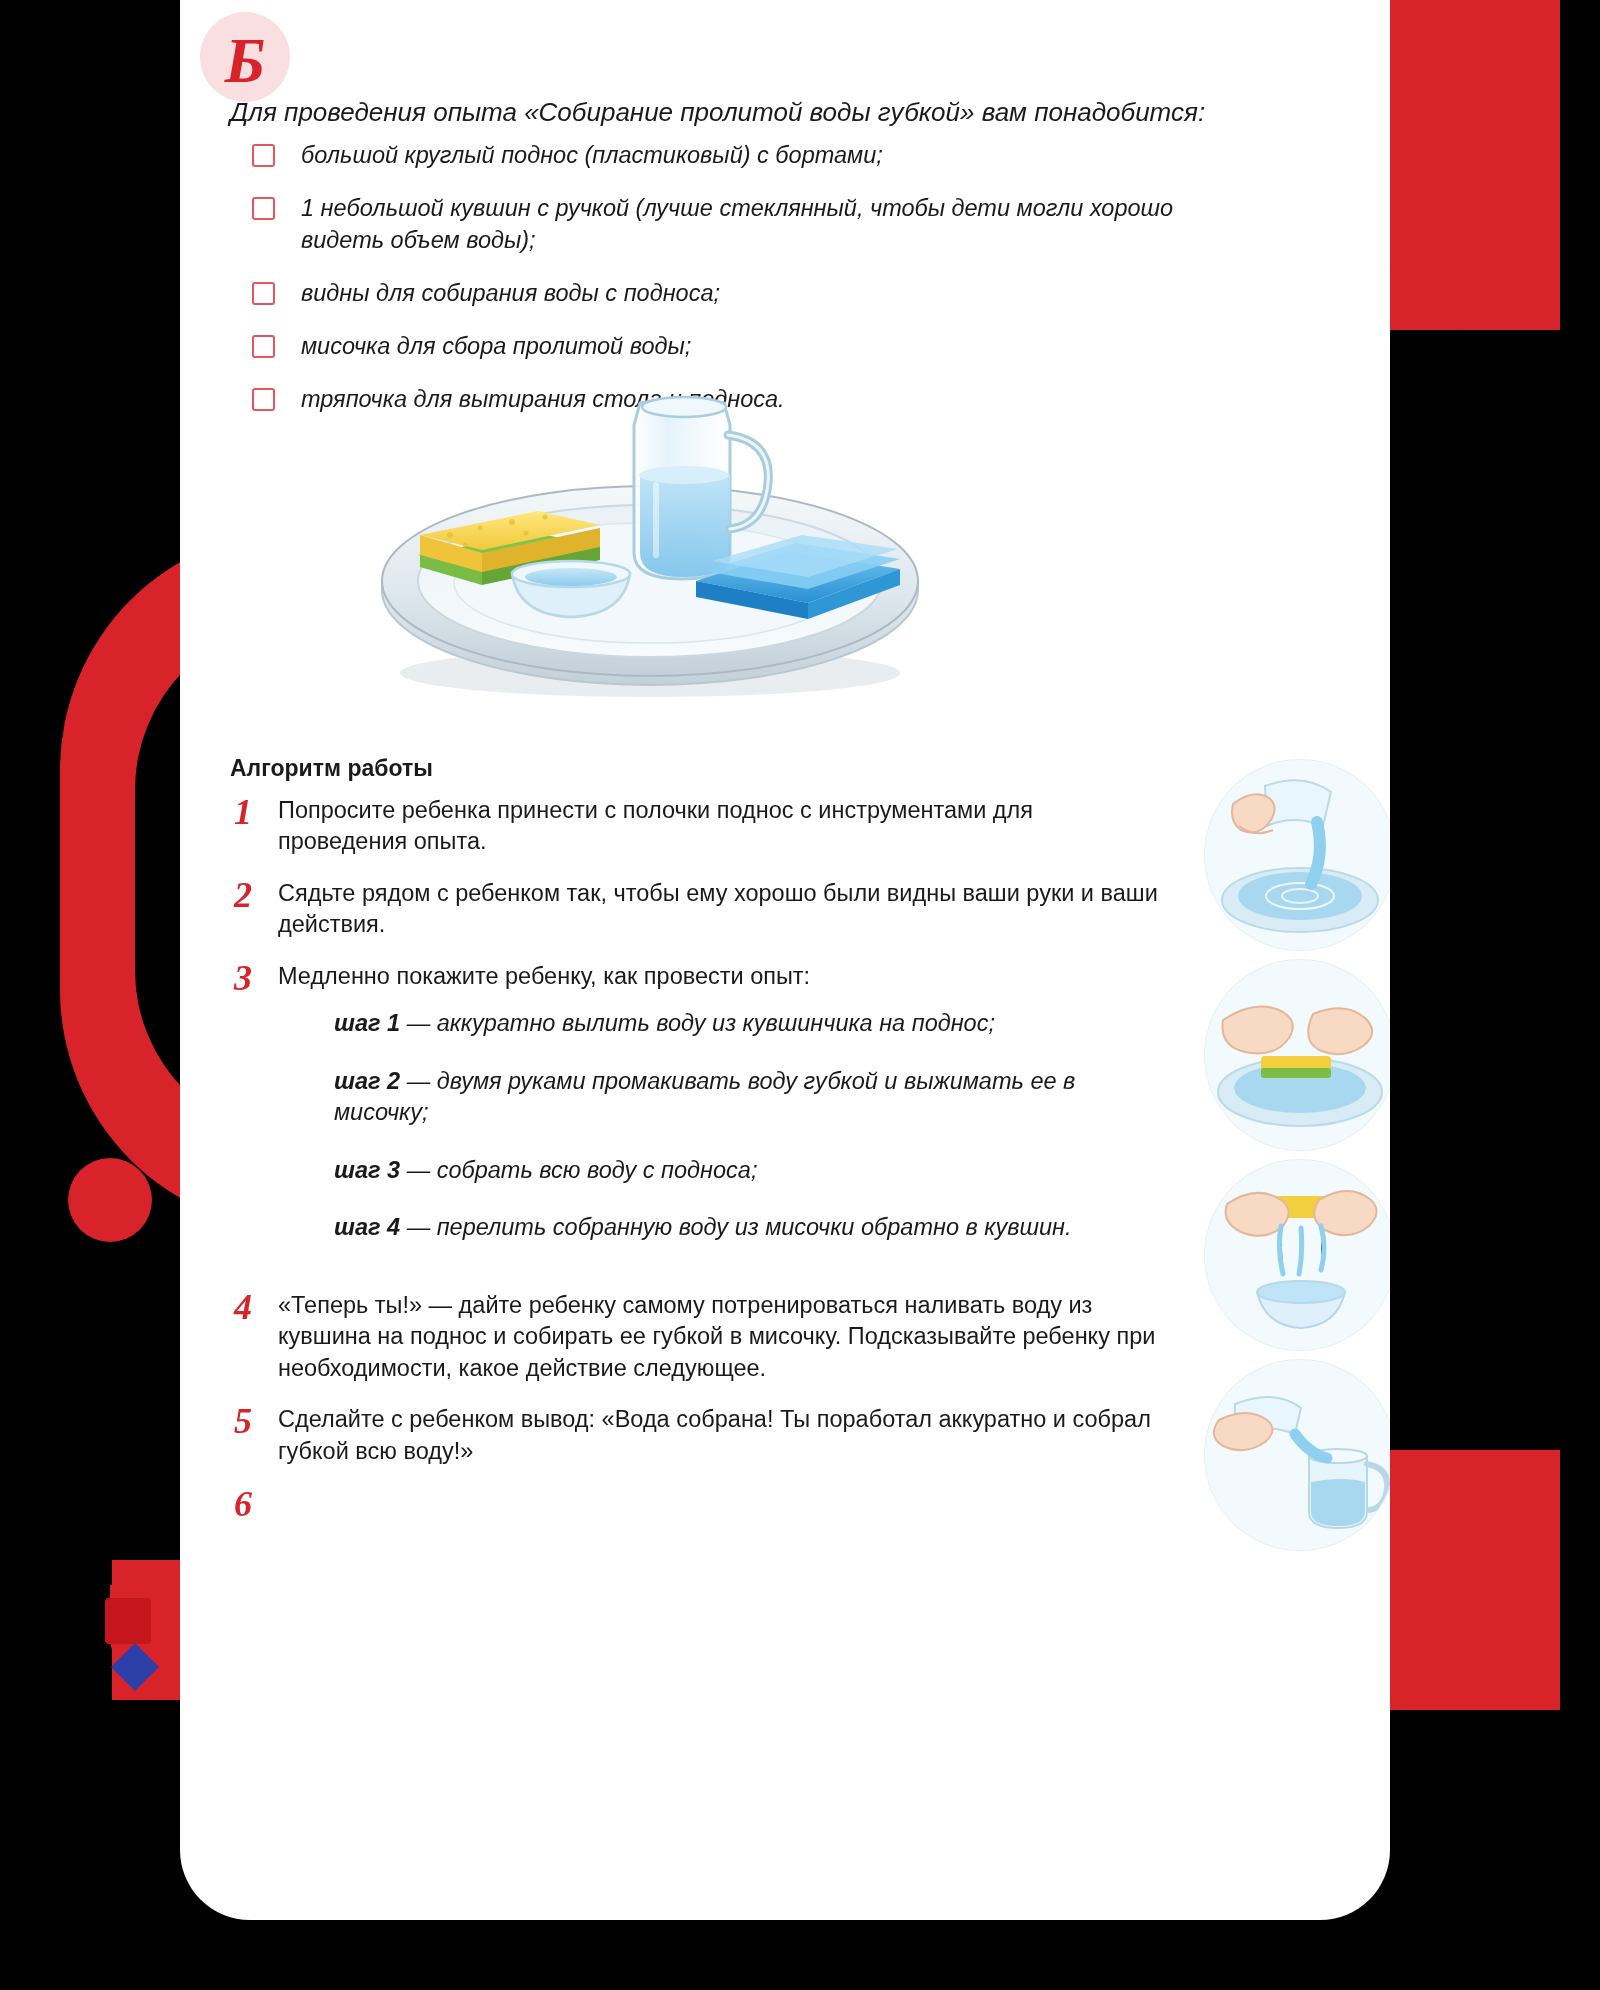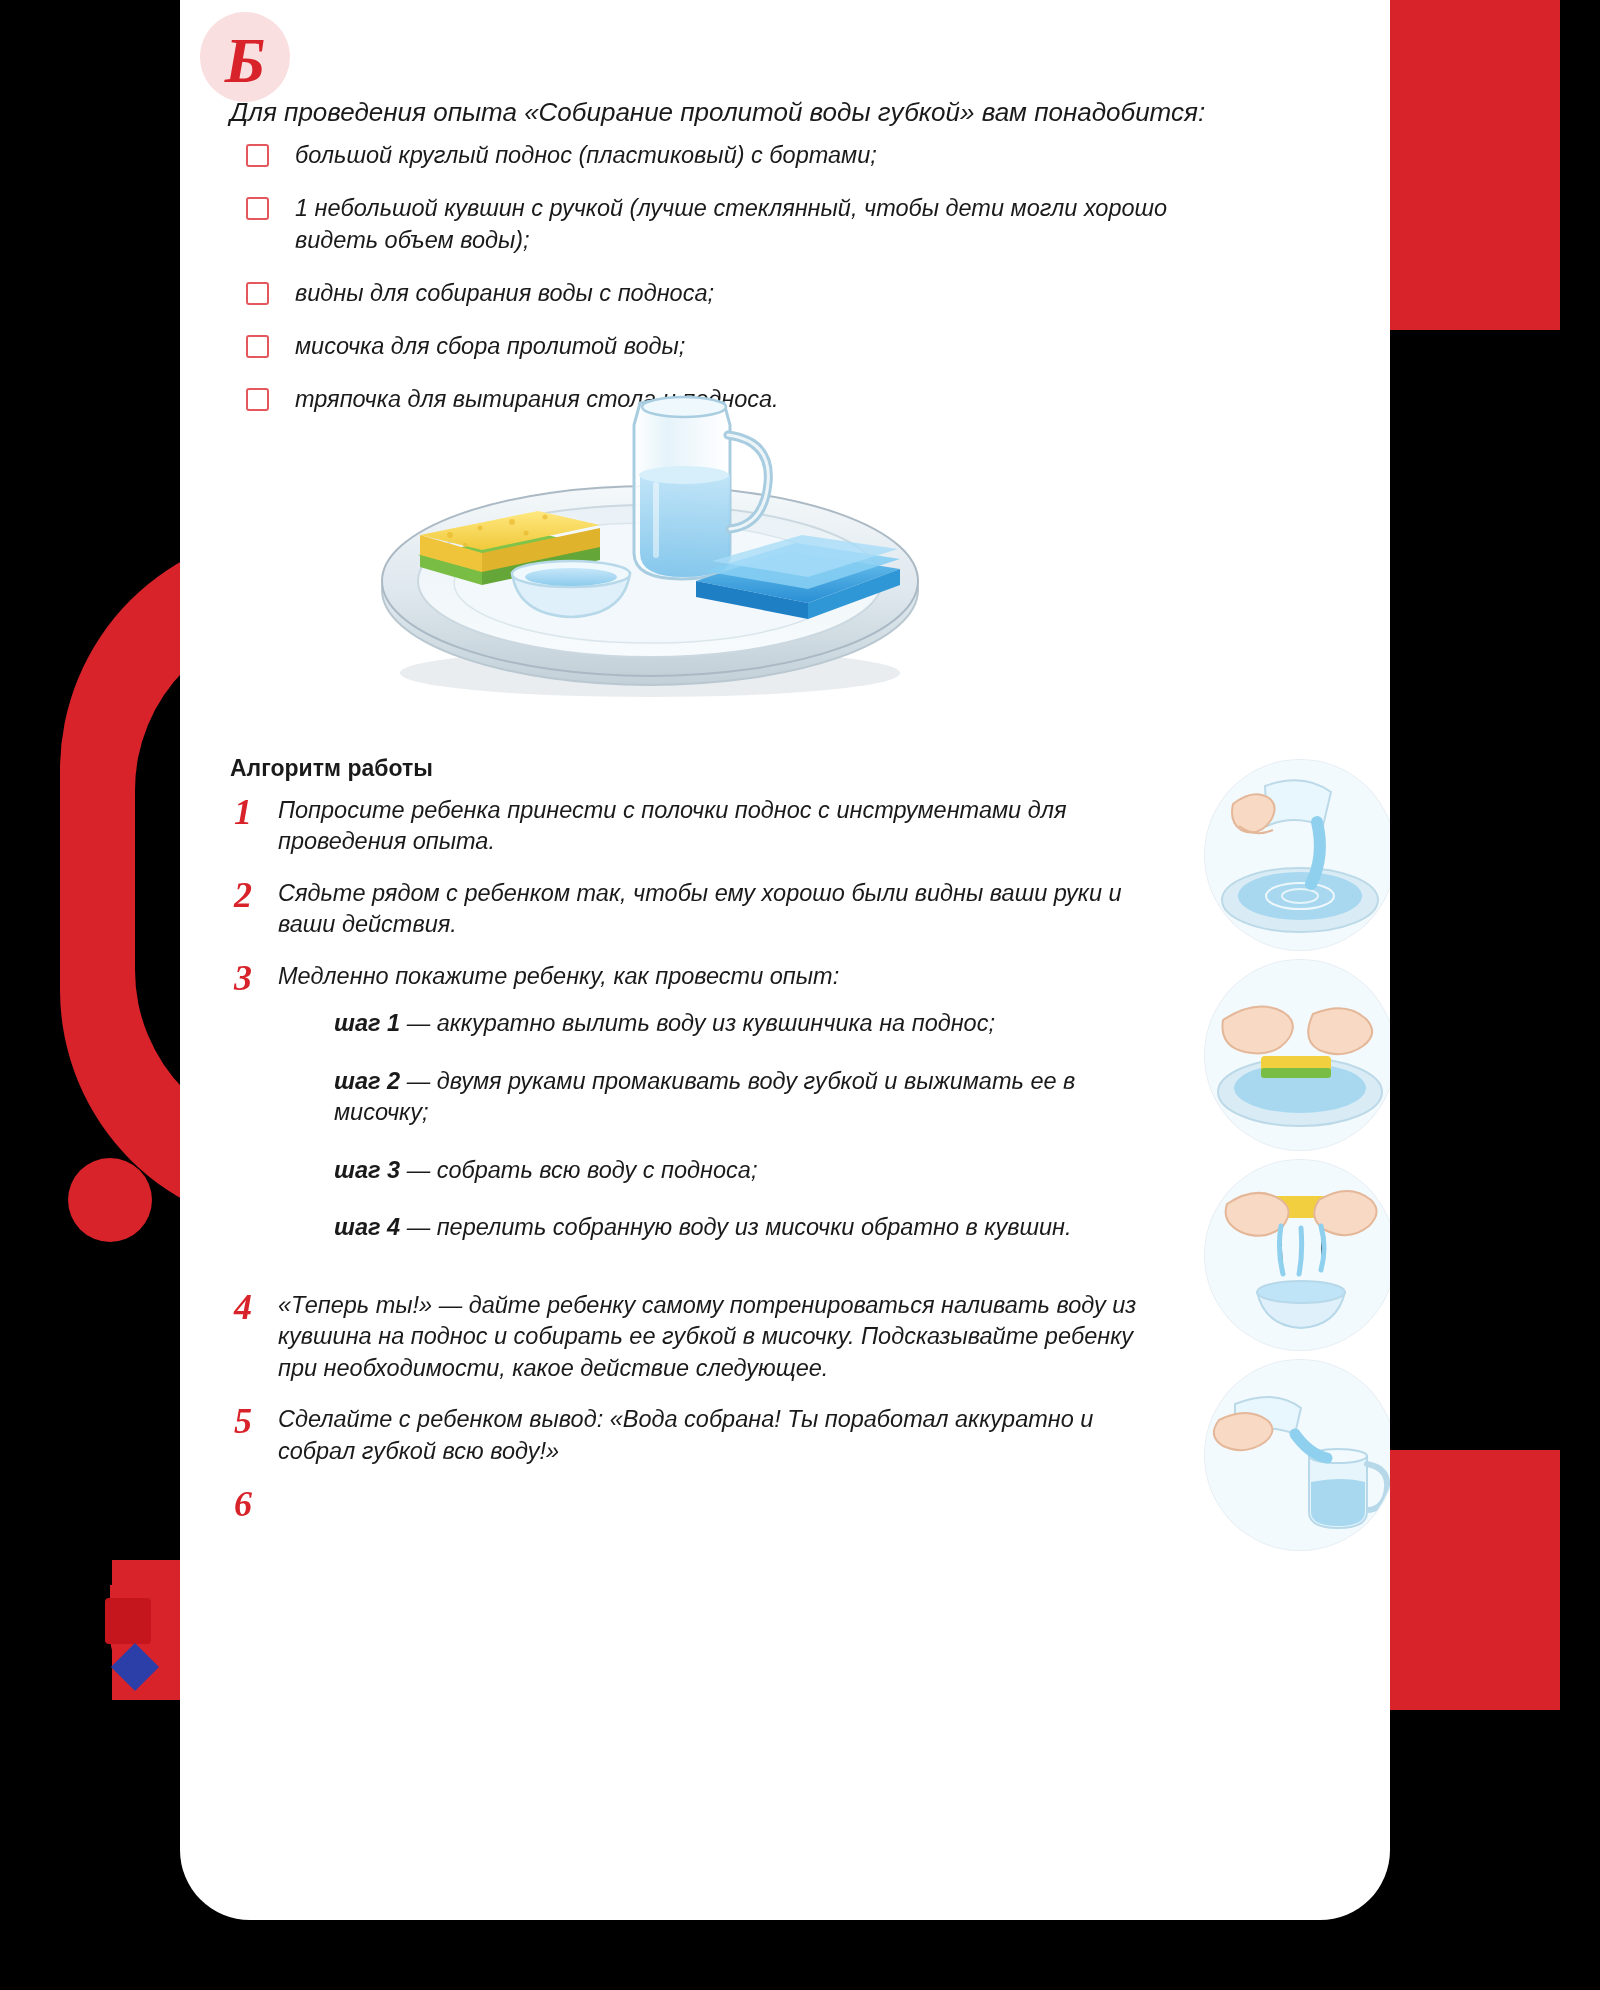--- a/index.html
+++ b/index.html
@@ -149,21 +149,21 @@
     top: 95px;
     width: 1060px;
     font-style: italic;
     font-size: 26px;
     line-height: 1.32;
     color: #1a1a1a;
   }
 
   .checklist {
     position: absolute;
-    left: 42px;
+    left: 48px;
     top: 140px;
     width: 1080px;
   }
   .check-row {
     display: flex;
     align-items: flex-start;
     margin-bottom: 22px;
   }
   .check-box {
     flex: 0 0 auto;
@@ -216,21 +216,20 @@
     width: 44px;
     font-family: "Liberation Serif", serif;
     font-weight: bold;
     font-style: italic;
     font-size: 36px;
     color: #d8232a;
     line-height: 0.95;
     padding-left: 4px;
   }
   .step-text {
-    font-style: italic;
     font-size: 23.5px;
     line-height: 1.34;
     color: #1a1a1a;
     max-width: 880px;
   }
   .substeps { margin-top: 16px; }
   .substep {
     font-style: italic;
     font-size: 23.5px;
     line-height: 1.34;

